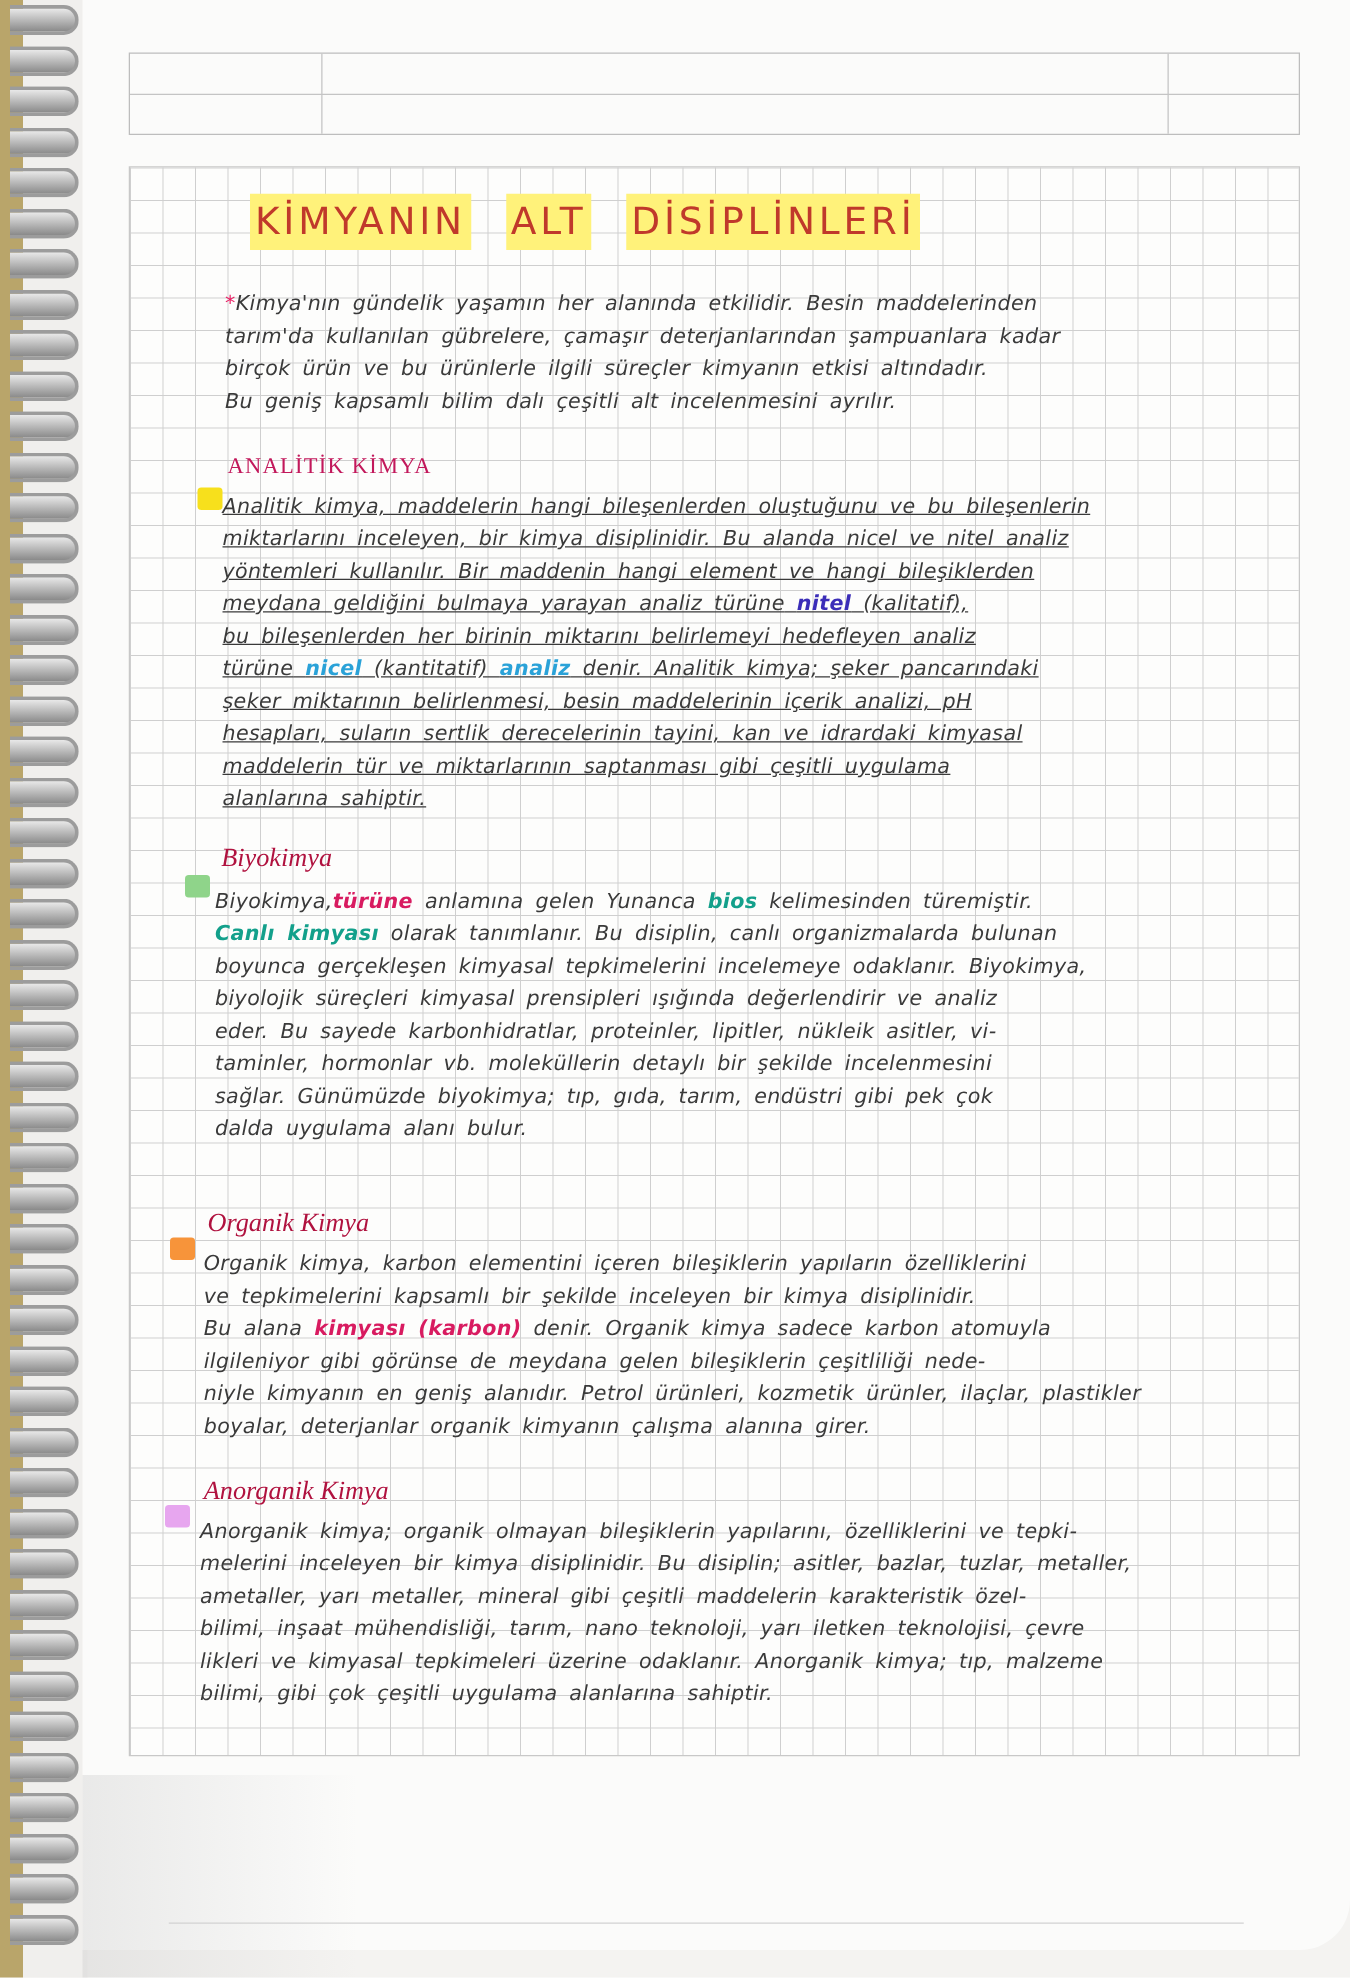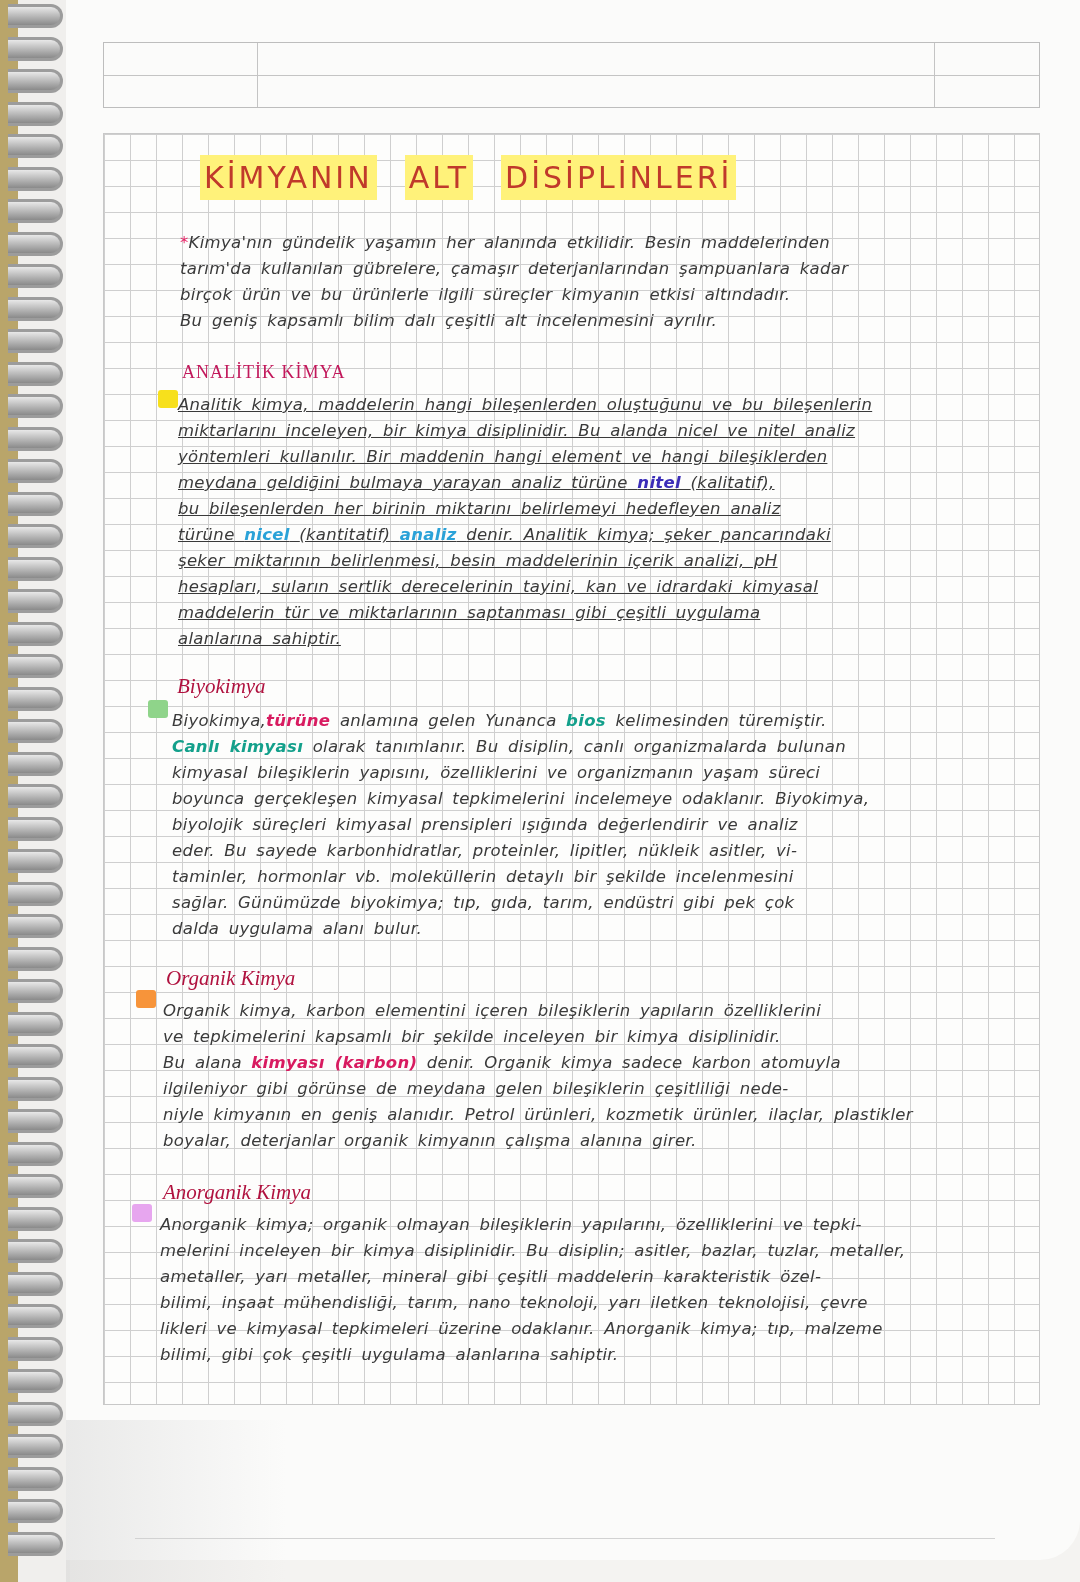--- a/index.html
+++ b/index.html
@@ -162,21 +162,20 @@
     <p>hesapları, suların sertlik derecelerinin tayini, kan ve idrardaki kimyasal</p>
     <p>maddelerin tür ve miktarlarının saptanması gibi çeşitli uygulama</p>
     <p>alanlarına sahiptir.</p>
   </div>
 
   <div class="heading" style="left:177px; top:674px;">Biyokimya</div>
   <div class="marker" style="left:148px; top:700px; background:#8fd48a;"></div>
   <div class="block" style="left:172px; top:708px; width:880px;">
     <p><span>Biyokimya,</span><span class="hl-pink">türüne</span> <span>anlamına gelen Yunanca</span> <span class="hl-teal">bios</span> <span>kelimesinden türemiştir.</span></p>
     <p><span class="hl-teal">Canlı kimyası</span> <span>olarak tanımlanır. Bu disiplin, canlı organizmalarda bulunan</span></p>
-    <p>kimyasal bileşiklerin yapısını, özelliklerini ve organizmanın yaşam süreci</p>
     <p>boyunca gerçekleşen kimyasal tepkimelerini incelemeye odaklanır. Biyokimya,</p>
     <p>biyolojik süreçleri kimyasal prensipleri ışığında değerlendirir ve analiz</p>
     <p>eder. Bu sayede karbonhidratlar, proteinler, lipitler, nükleik asitler, vi-</p>
     <p>taminler, hormonlar vb. moleküllerin detaylı bir şekilde incelenmesini</p>
     <p>sağlar. Günümüzde biyokimya; tıp, gıda, tarım, endüstri gibi pek çok</p>
     <p>dalda uygulama alanı bulur.</p>
   </div>
 
   <div class="heading" style="left:166px; top:966px;">Organik Kimya</div>
   <div class="marker" style="left:136px; top:990px; background:#f7943a;"></div>

